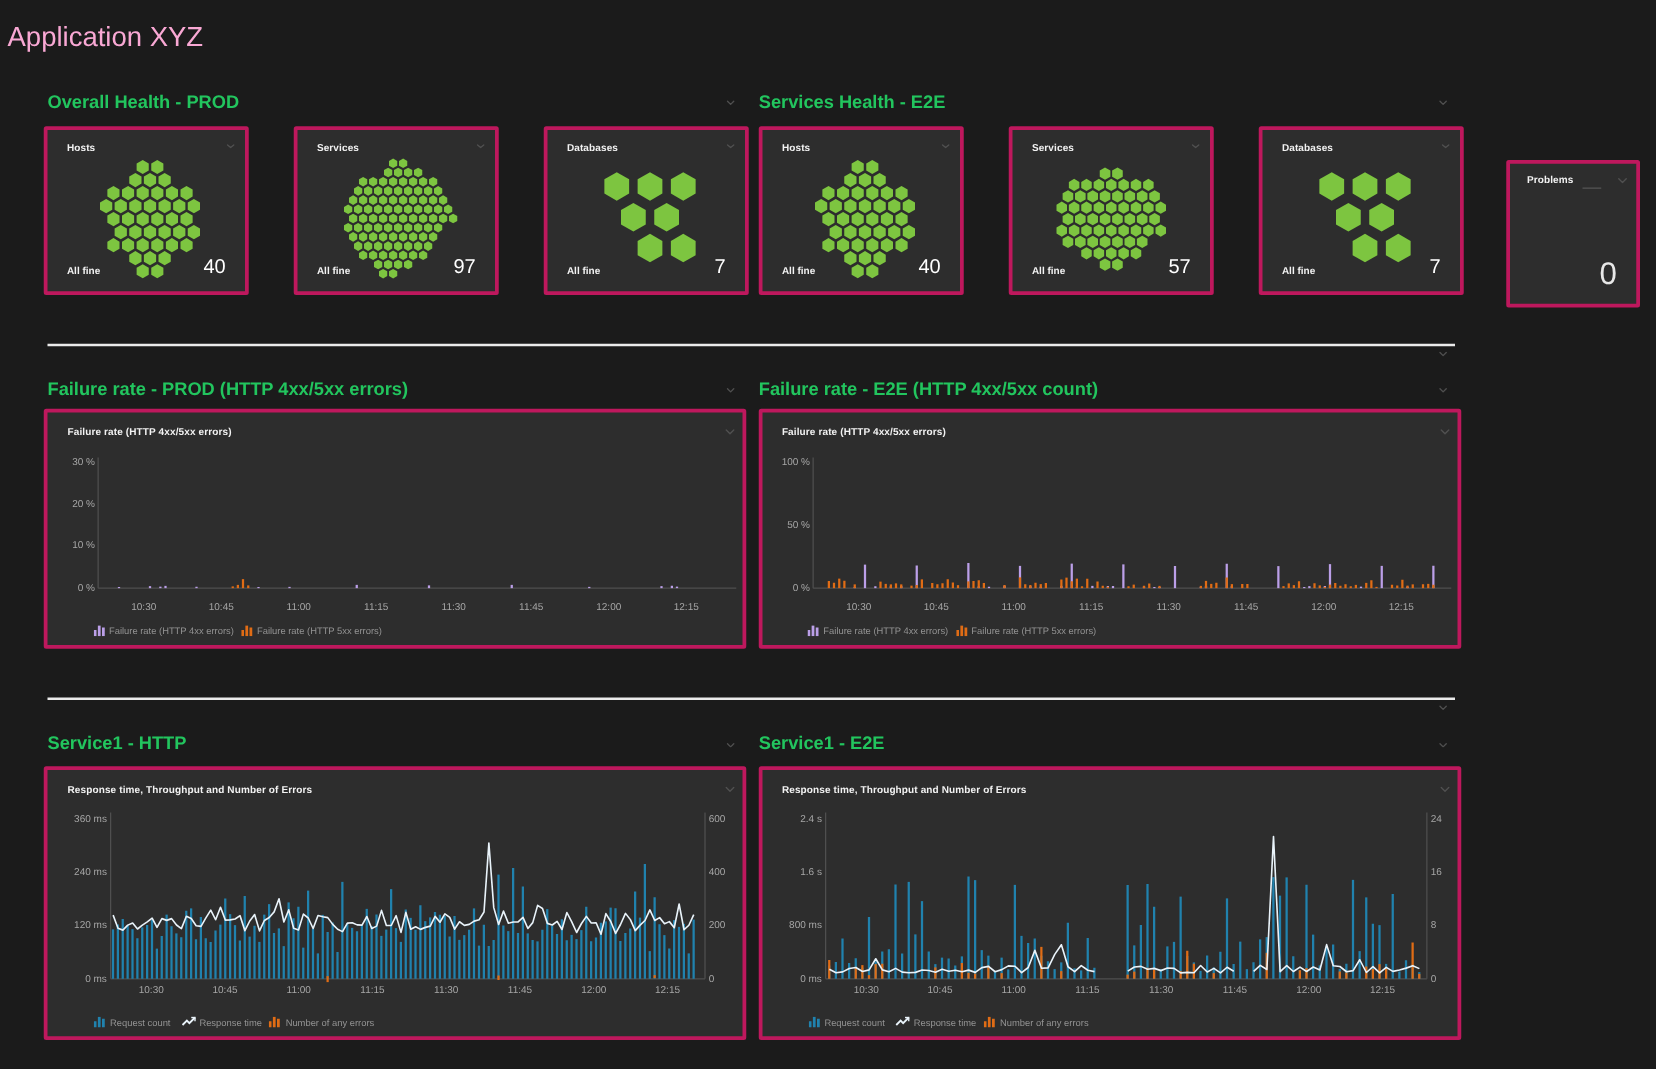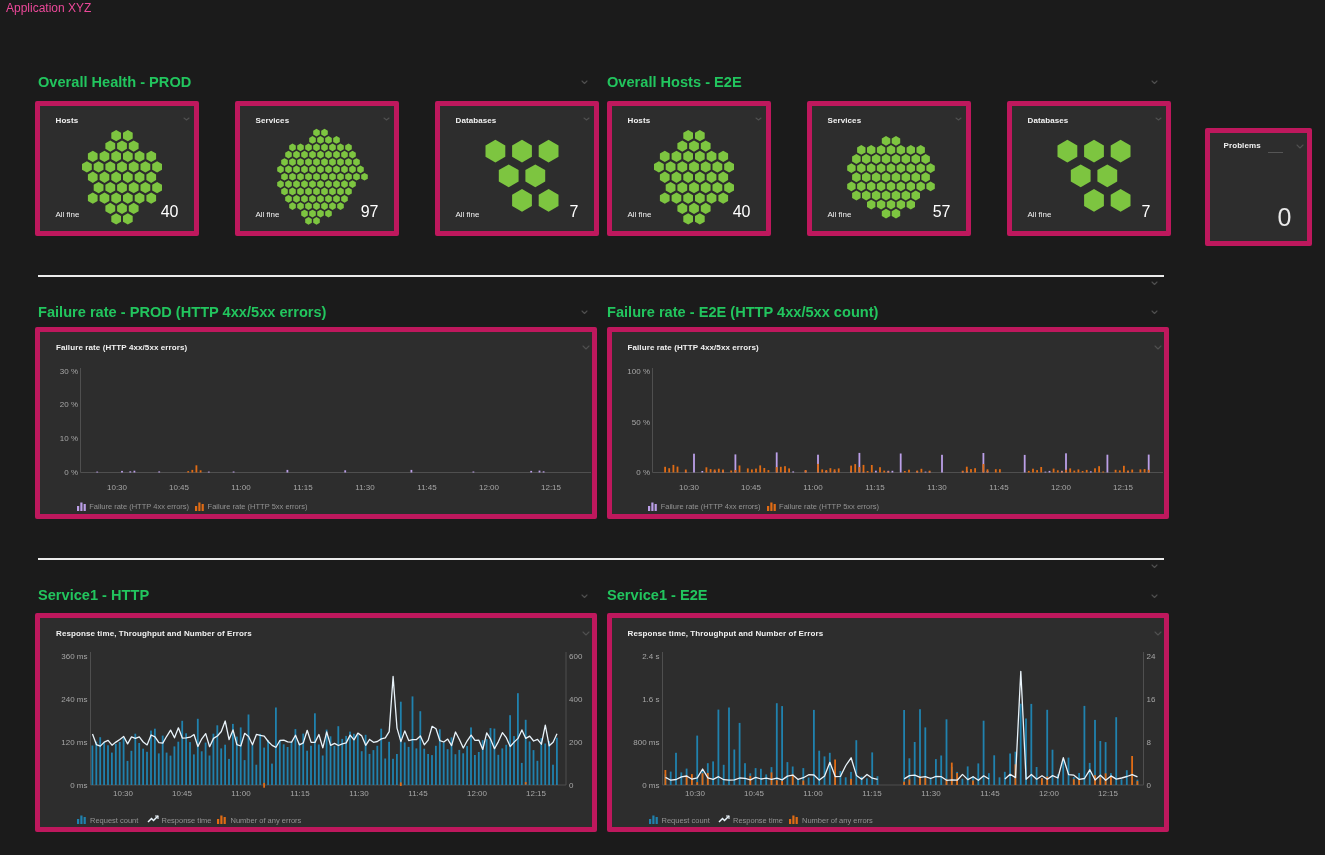--- a/index.html
+++ b/index.html
@@ -1,26 +1,26 @@
 <!DOCTYPE html>
 <html><head><meta charset="utf-8"><style>
 * { margin:0; padding:0; box-sizing:border-box; }
 html,body { width:1325px; height:855px; background:#1b1b1b; overflow:hidden;
   font-family:"Liberation Sans", sans-serif; position:relative; }
-.tile { position:absolute; background:#2d2d2d; border:5px solid #be185d; border-radius:2px; }
+.tile { position:absolute; background:#2d2d2d; border:3px solid #be185d; border-radius:2px; }
 .th { position:absolute; font-size:8px; font-weight:bold; color:#f2f2f2; letter-spacing:0.1px; }
 .sect { position:absolute; font-size:14.6px; font-weight:bold; color:#22c55e; }
-.allfine { position:absolute; left:16px; bottom:12px; font-size:8px; font-weight:normal; color:#f2f2f2; }
+.allfine { position:absolute; left:16px; bottom:12px; font-size:8px; font-weight:bold; color:#f2f2f2; }
 .count { position:absolute; right:15px; bottom:9.5px; font-size:16px; font-weight:normal; color:#fff; }
 .leg { position:absolute; font-size:7.5px; color:#939393; }
 .sep { position:absolute; height:1.5px; background:#ebebeb; }
 </style></head><body>
-<div style="position:absolute;left:6px;top:1px;font-size:12px;color:#ec4899">Application XYZ</div>
+<div style="position:absolute;left:6px;top:17px;font-size:22px;color:#f9a8d4">Application XYZ</div>
 <div class="sect" style="left:38px;top:73.5px">Overall Health - PROD</div>
-<div class="sect" style="left:607px;top:73.5px">Overall Hosts - E2E</div>
+<div class="sect" style="left:607px;top:73.5px">Services Health - E2E</div>
 <svg style="position:absolute;left:580.5px;top:80px" width="7" height="4.5">
     <path d="M1 1 L3.5 3.5 L6 1" stroke="#4f4f4f" stroke-width="1.1" fill="none" stroke-linecap="round" stroke-linejoin="round"></path>
   </svg>
 <svg style="position:absolute;left:1151px;top:80px" width="7" height="4.5">
     <path d="M1 1 L3.5 3.5 L6 1" stroke="#4f4f4f" stroke-width="1.1" fill="none" stroke-linecap="round" stroke-linejoin="round"></path>
   </svg>
 <div class="tile" style="left:34.5px;top:101px;width:164px;height:134.5px">
 <div class="th" style="left:16px;top:9.5px">Hosts</div>
 <svg style="position:absolute;left:143px;top:11px" width="7" height="4">
       <path d="M1 1 L3.5 3 L6 1" stroke="#505050" stroke-width="1.1" fill="none" stroke-linecap="round" stroke-linejoin="round"></path>

